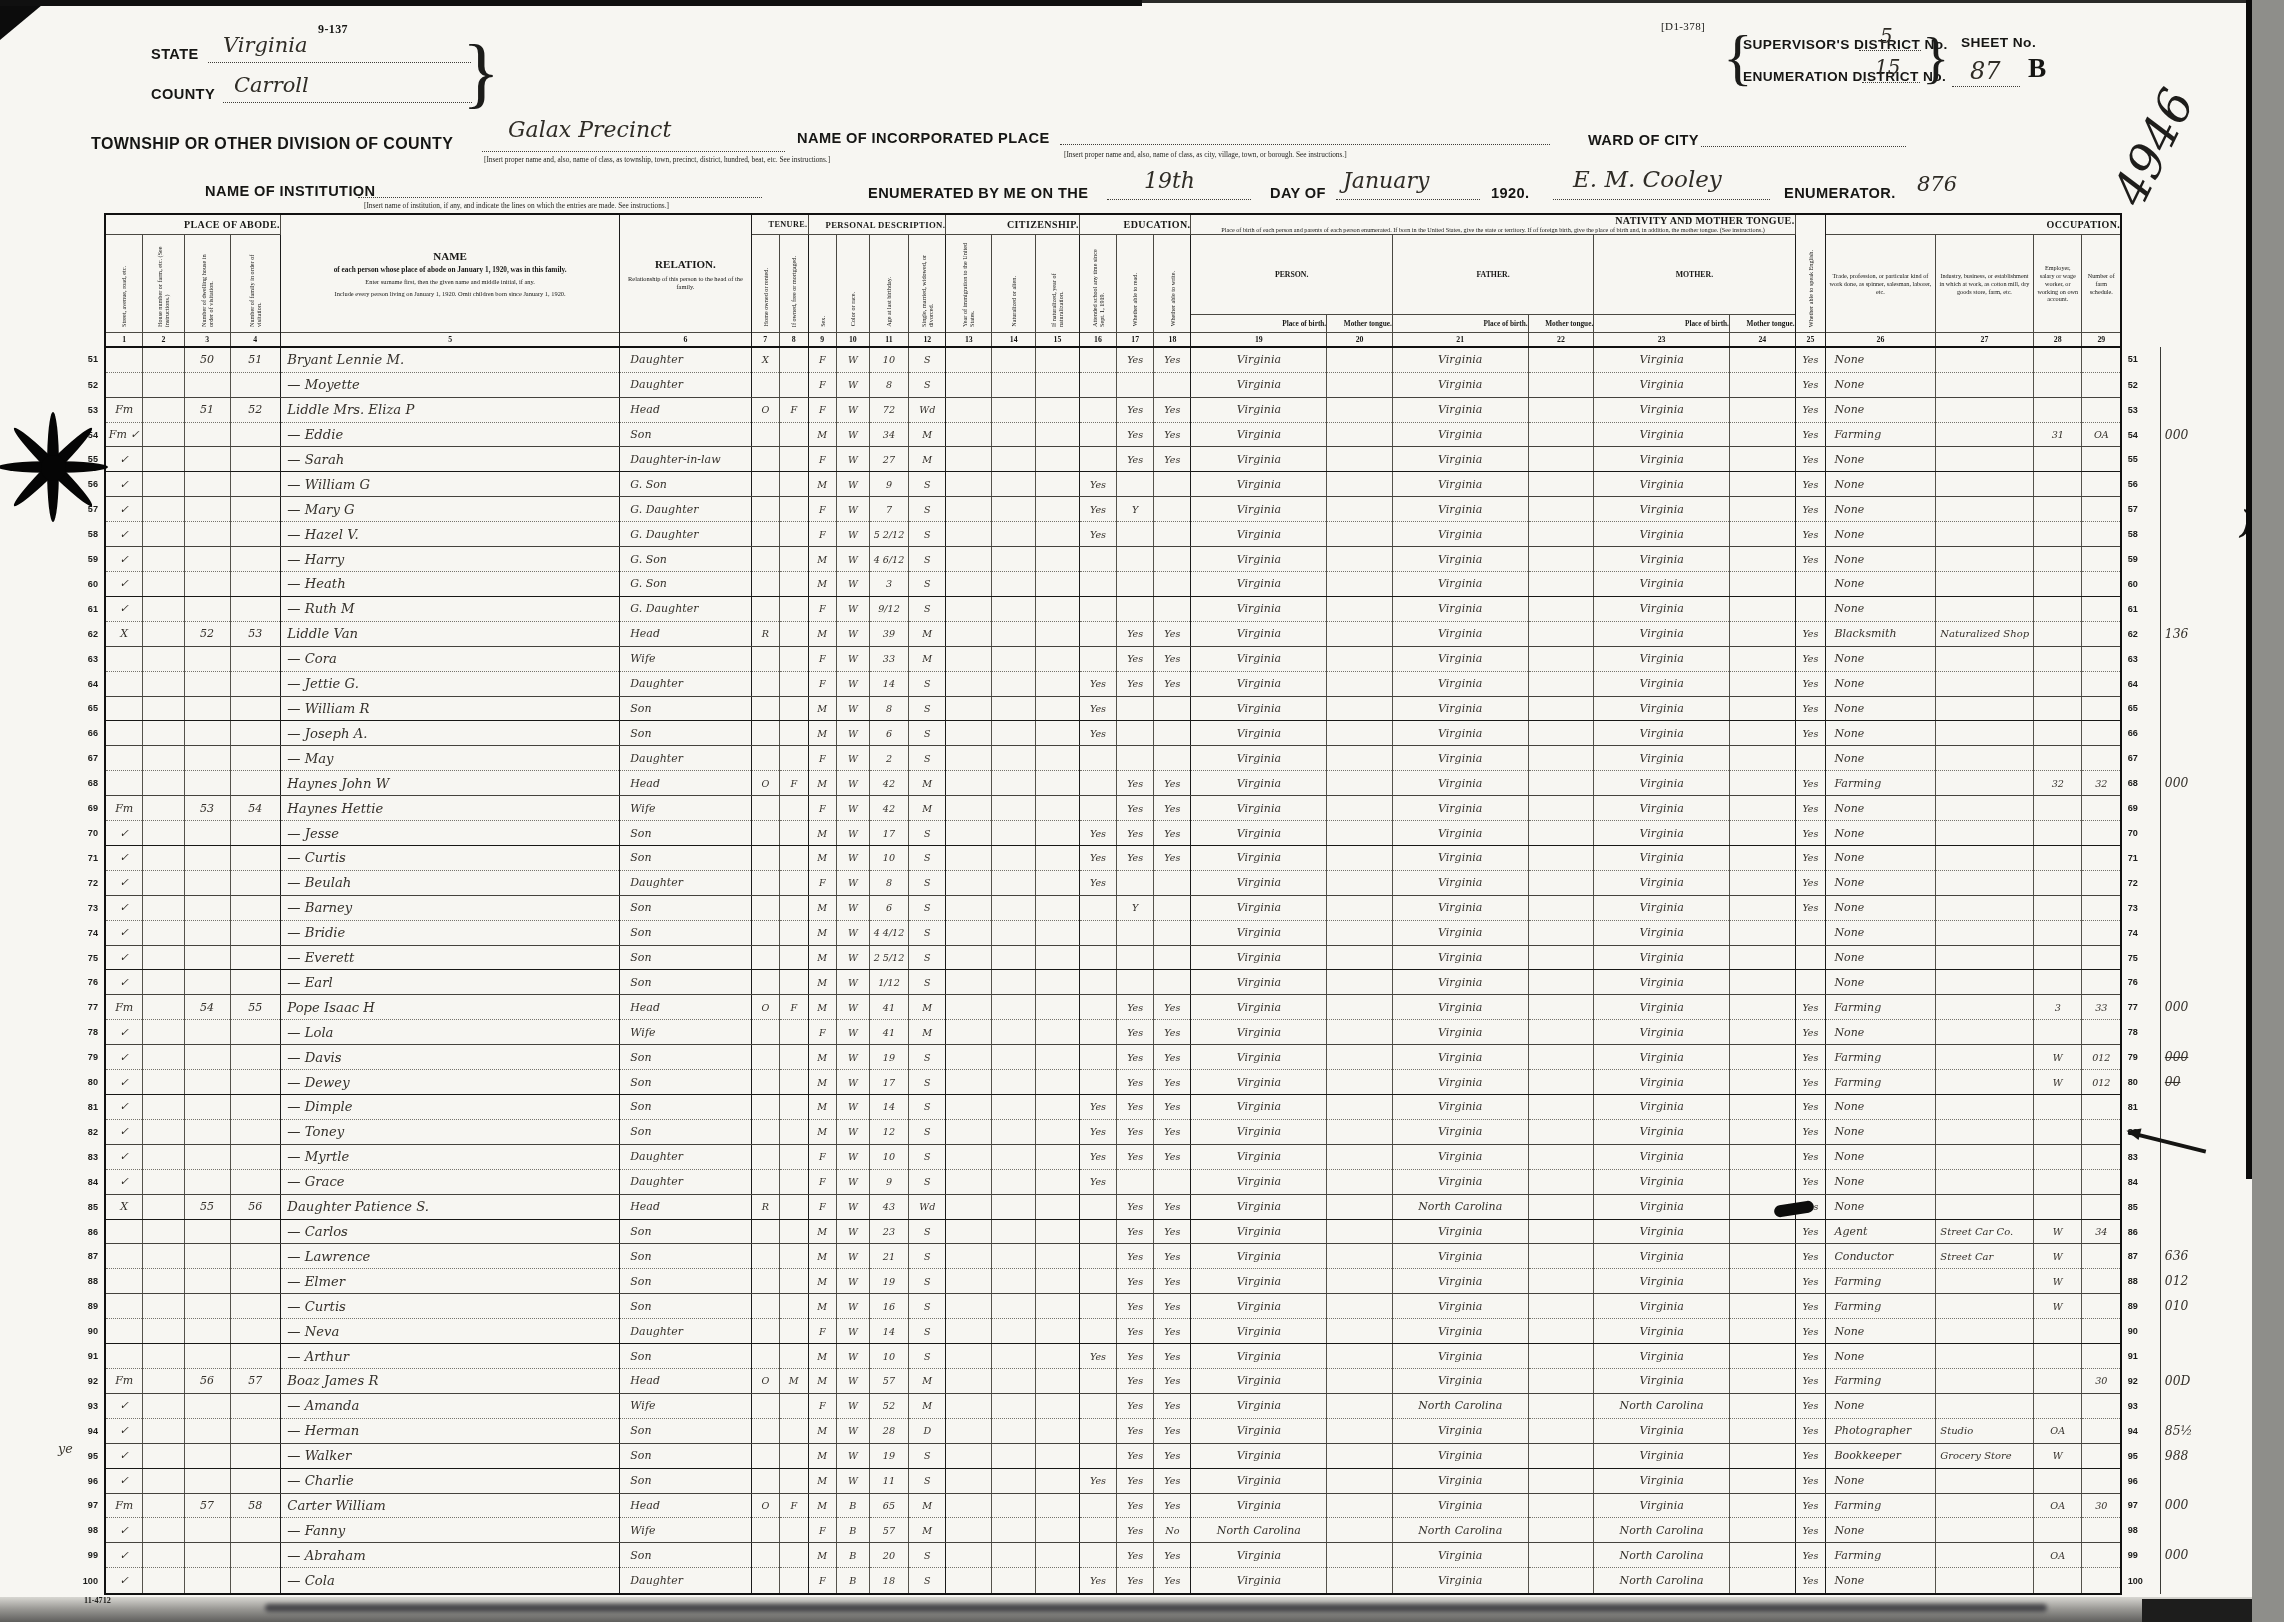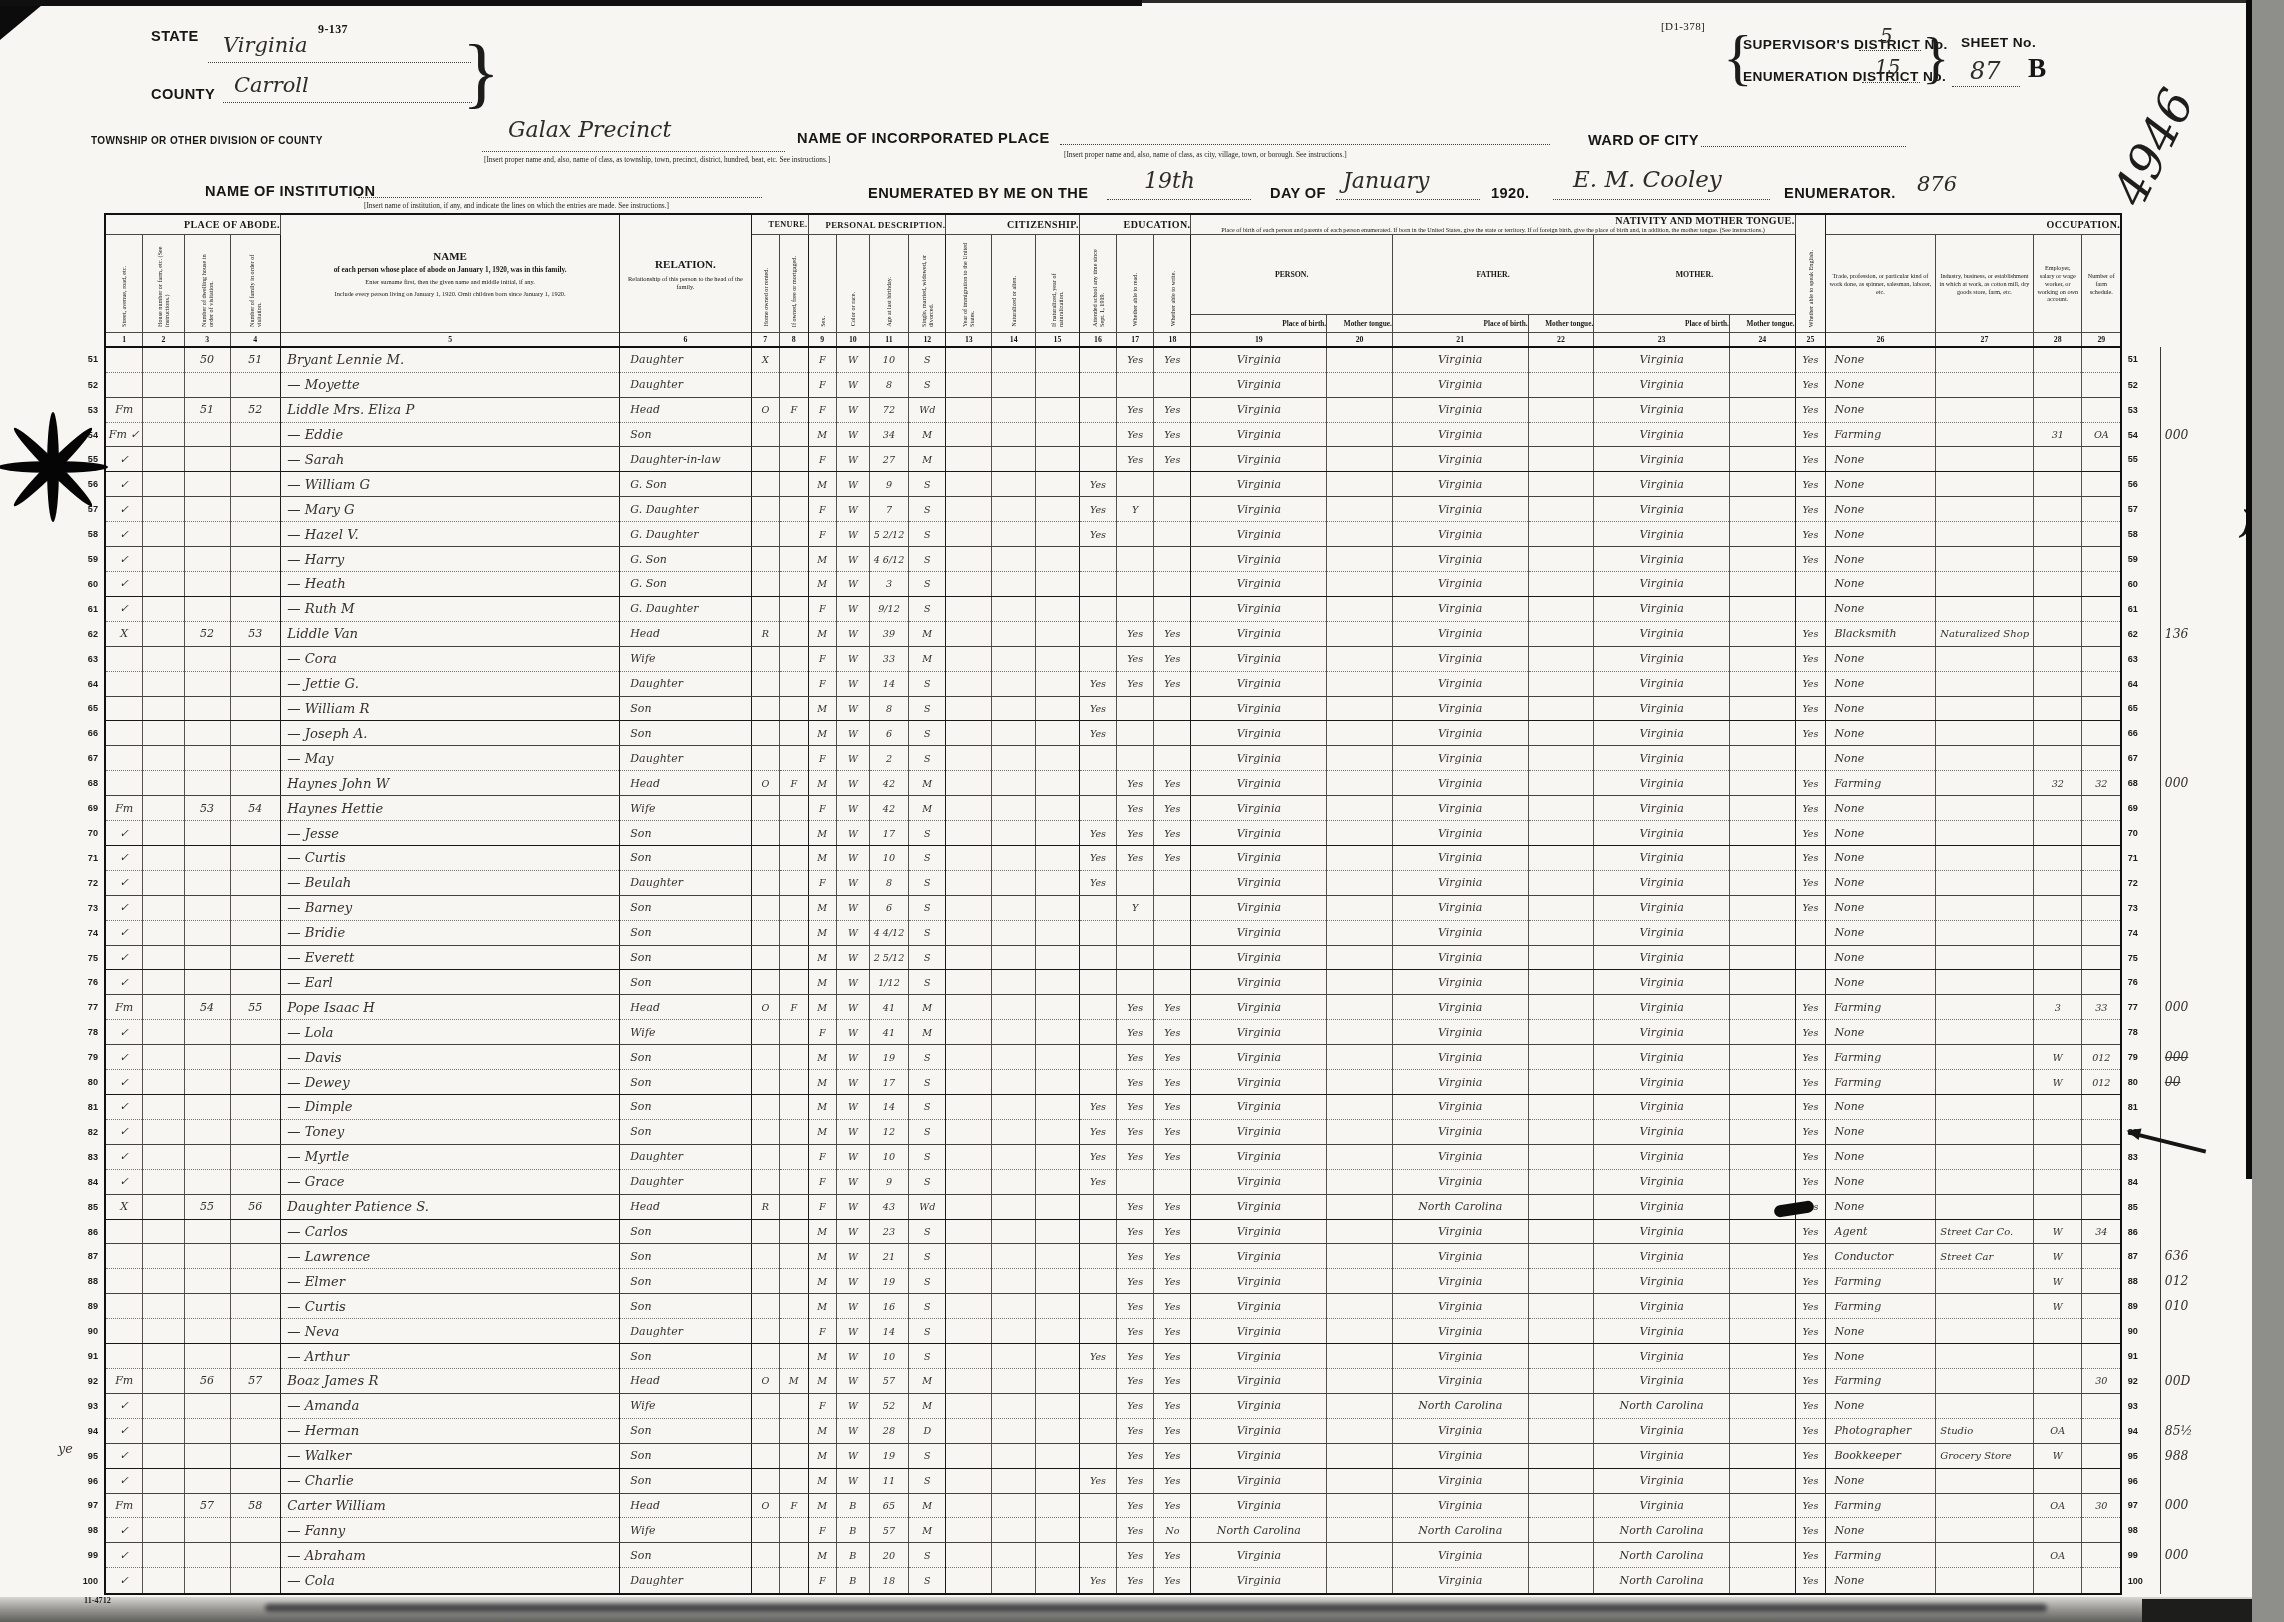--- a/index.html
+++ b/index.html
@@ -75,30 +75,30 @@
 </style>
 </head>
 <body>
 
 <div class="stage">
   <div class="paper"></div>
 
   <div class="plabel" style="left:318px;top:22px;font-size:12px;font-family:'Liberation Serif',serif">9-137</div>
   <div class="plabel" style="left:1661px;top:20px;font-size:11px;font-family:'Liberation Serif',serif;font-weight:normal">[D1-378]</div>
 
-  <div class="plabel" style="left:151px;top:28px;font-size:14.6px">STATE</div>
+  <div class="plabel" style="left:151px;top:46px;font-size:14.6px">STATE</div>
   <div class="dotline" style="left:208px;top:42px;width:263px;height:20px"></div>
   <div class="hwv" style="position:absolute;left:223px;top:33px;font-size:21px">Virginia</div>
 
   <div class="plabel" style="left:151px;top:86px;font-size:14.6px">COUNTY</div>
   <div class="dotline" style="left:223px;top:82px;width:249px;height:20px"></div>
   <div class="hwv" style="position:absolute;left:234px;top:73px;font-size:21px">Carroll</div>
   <div class="brace" style="left:462px;top:33px;font-size:79px;line-height:79px">}</div>
 
-  <div class="plabel" style="left:91px;top:135px;font-size:10px">TOWNSHIP OR OTHER DIVISION OF COUNTY</div>
+  <div class="plabel" style="left:91px;top:135px;font-size:16px">TOWNSHIP OR OTHER DIVISION OF COUNTY</div>
   <div class="dotline" style="left:482px;top:133px;width:303px;height:18.3px"></div>
   <div class="hwv" style="position:absolute;left:508px;top:117px;font-size:22px">Galax Precinct</div>
   <div class="ptiny" style="left:484px;top:155px">[Insert proper name and, also, name of class, as township, town, precinct, district, hundred, beat, etc.  See instructions.]</div>
 
   <div class="plabel" style="left:797px;top:130px;font-size:14.6px">NAME OF INCORPORATED PLACE</div>
   <div class="dotline" style="left:1060px;top:128px;width:490px;height:16.4px"></div>
   <div class="ptiny" style="left:1064px;top:150px">[Insert proper name and, also, name of class, as city, village, town, or borough.  See instructions.]</div>
   <div class="plabel" style="left:1588px;top:132px;font-size:14.6px">WARD OF CITY</div>
   <div class="dotline" style="left:1701px;top:130px;width:205px;height:16.4px"></div>
 

